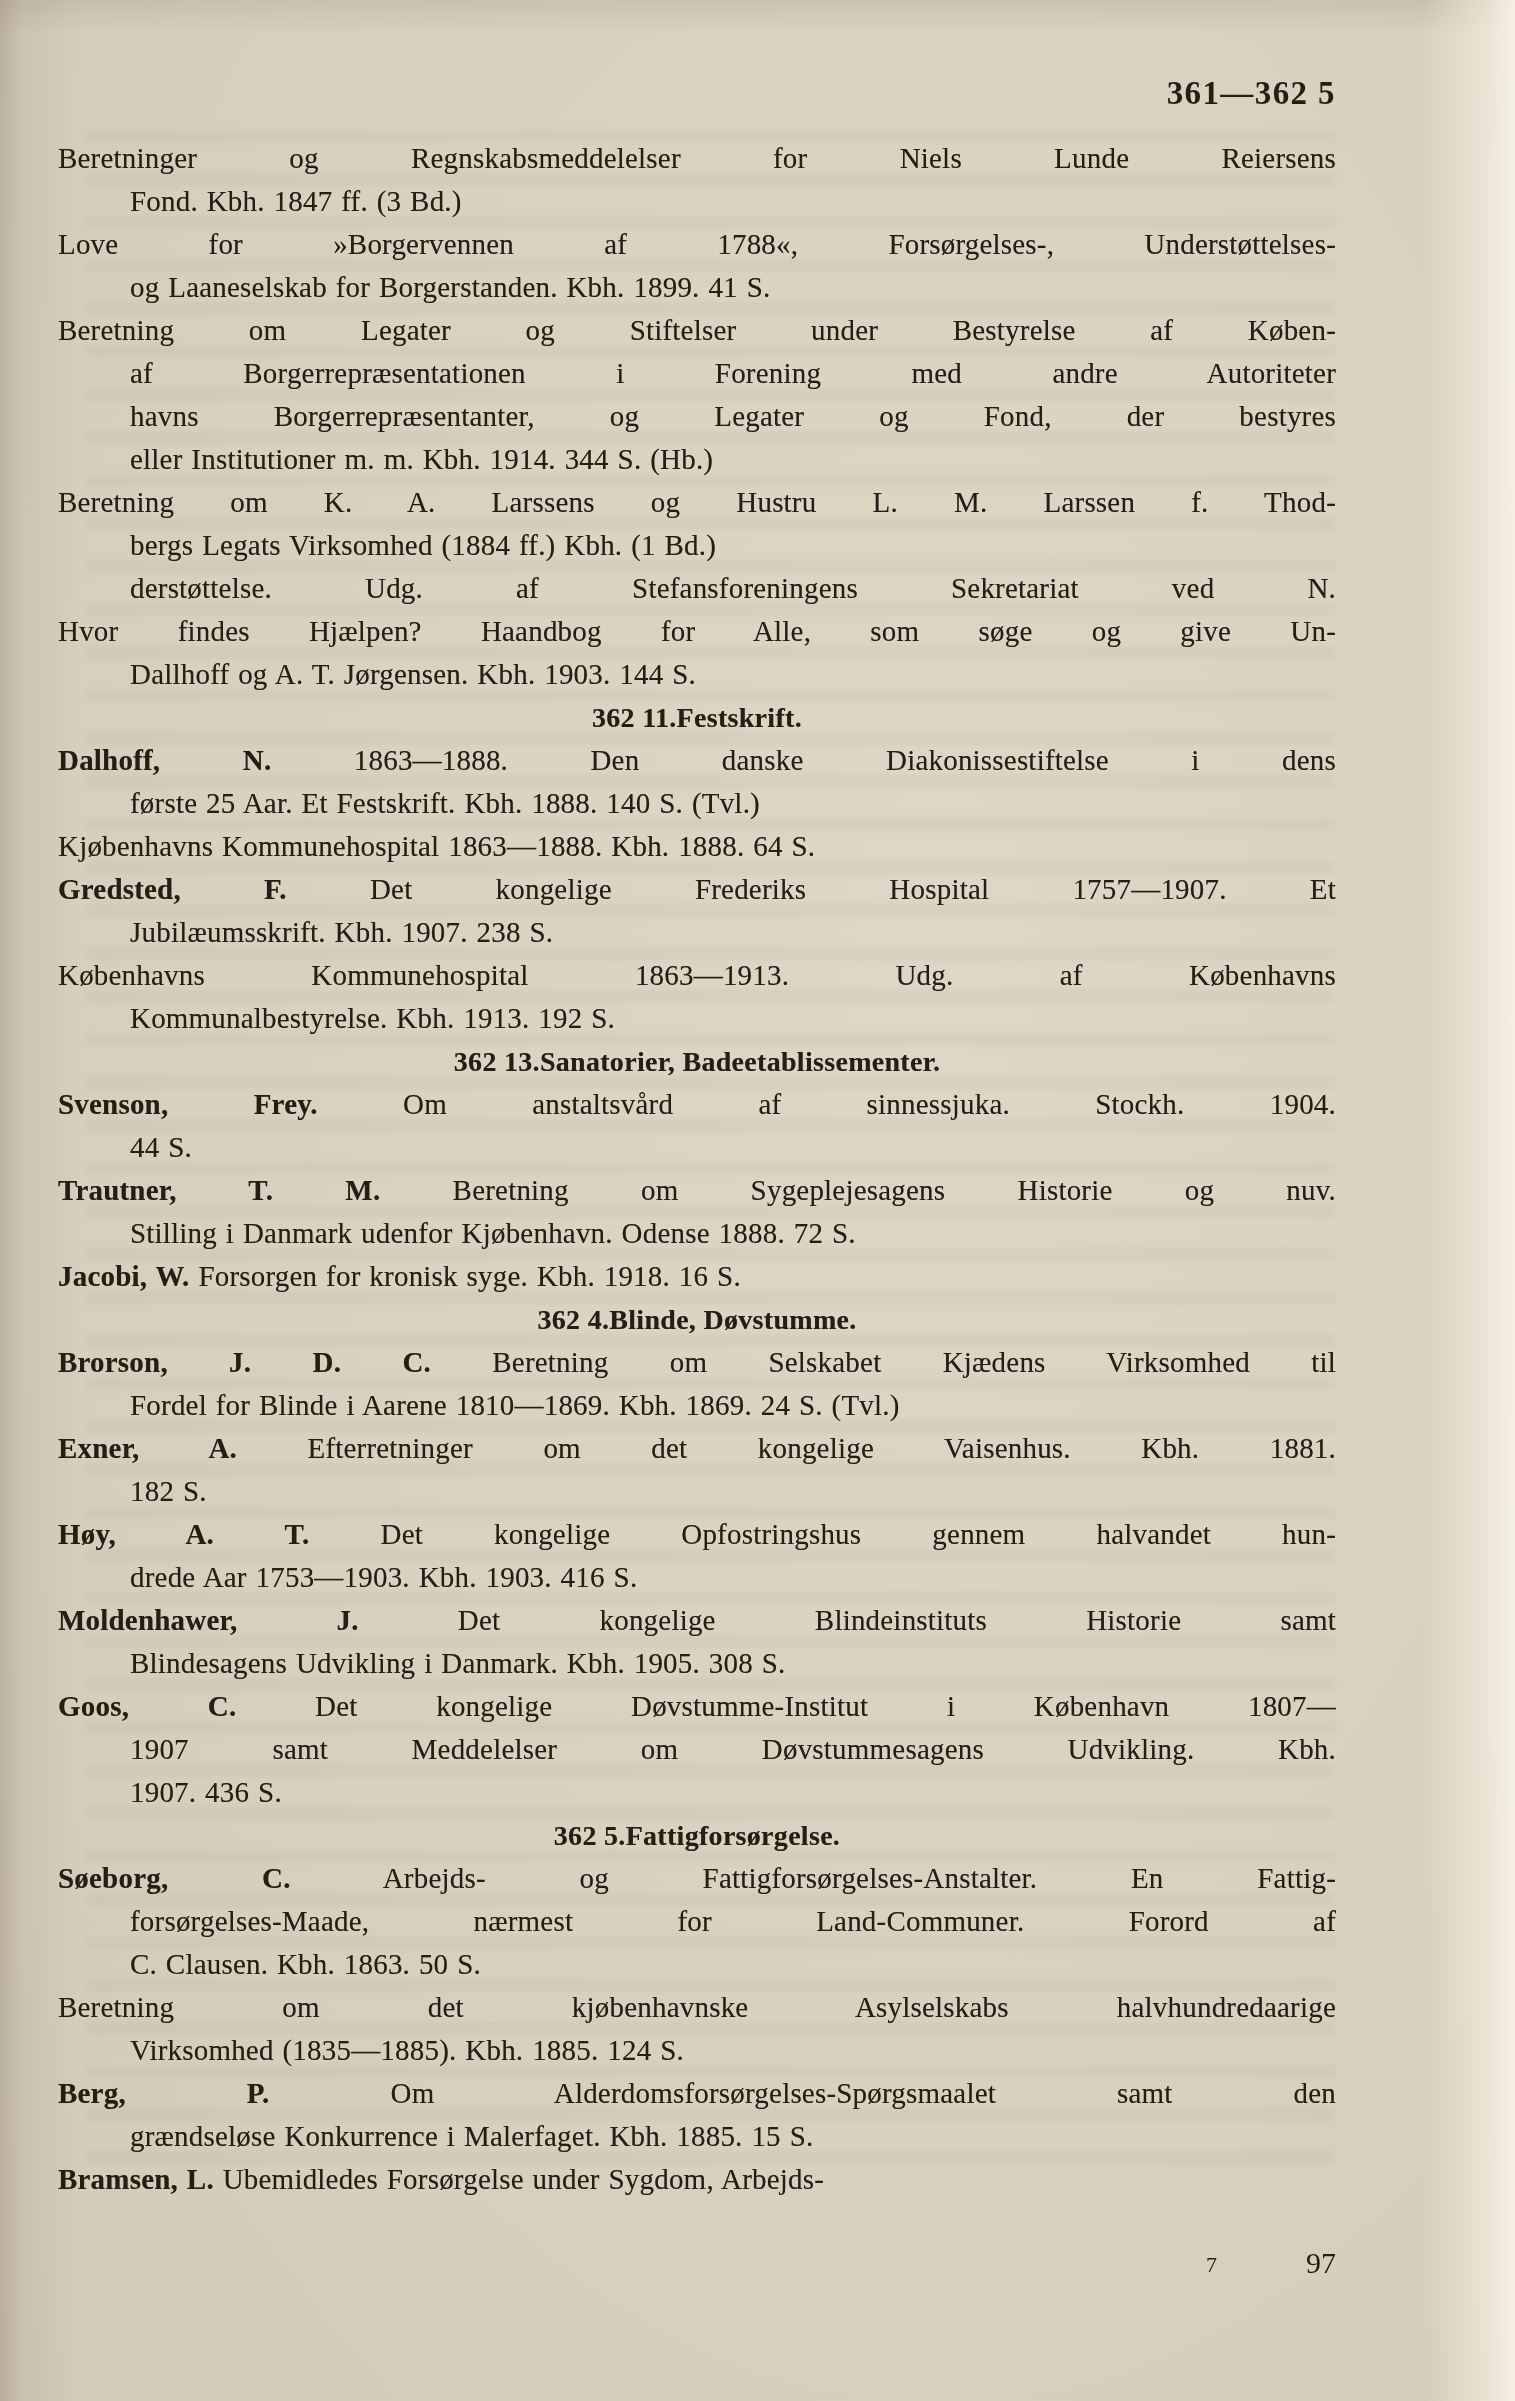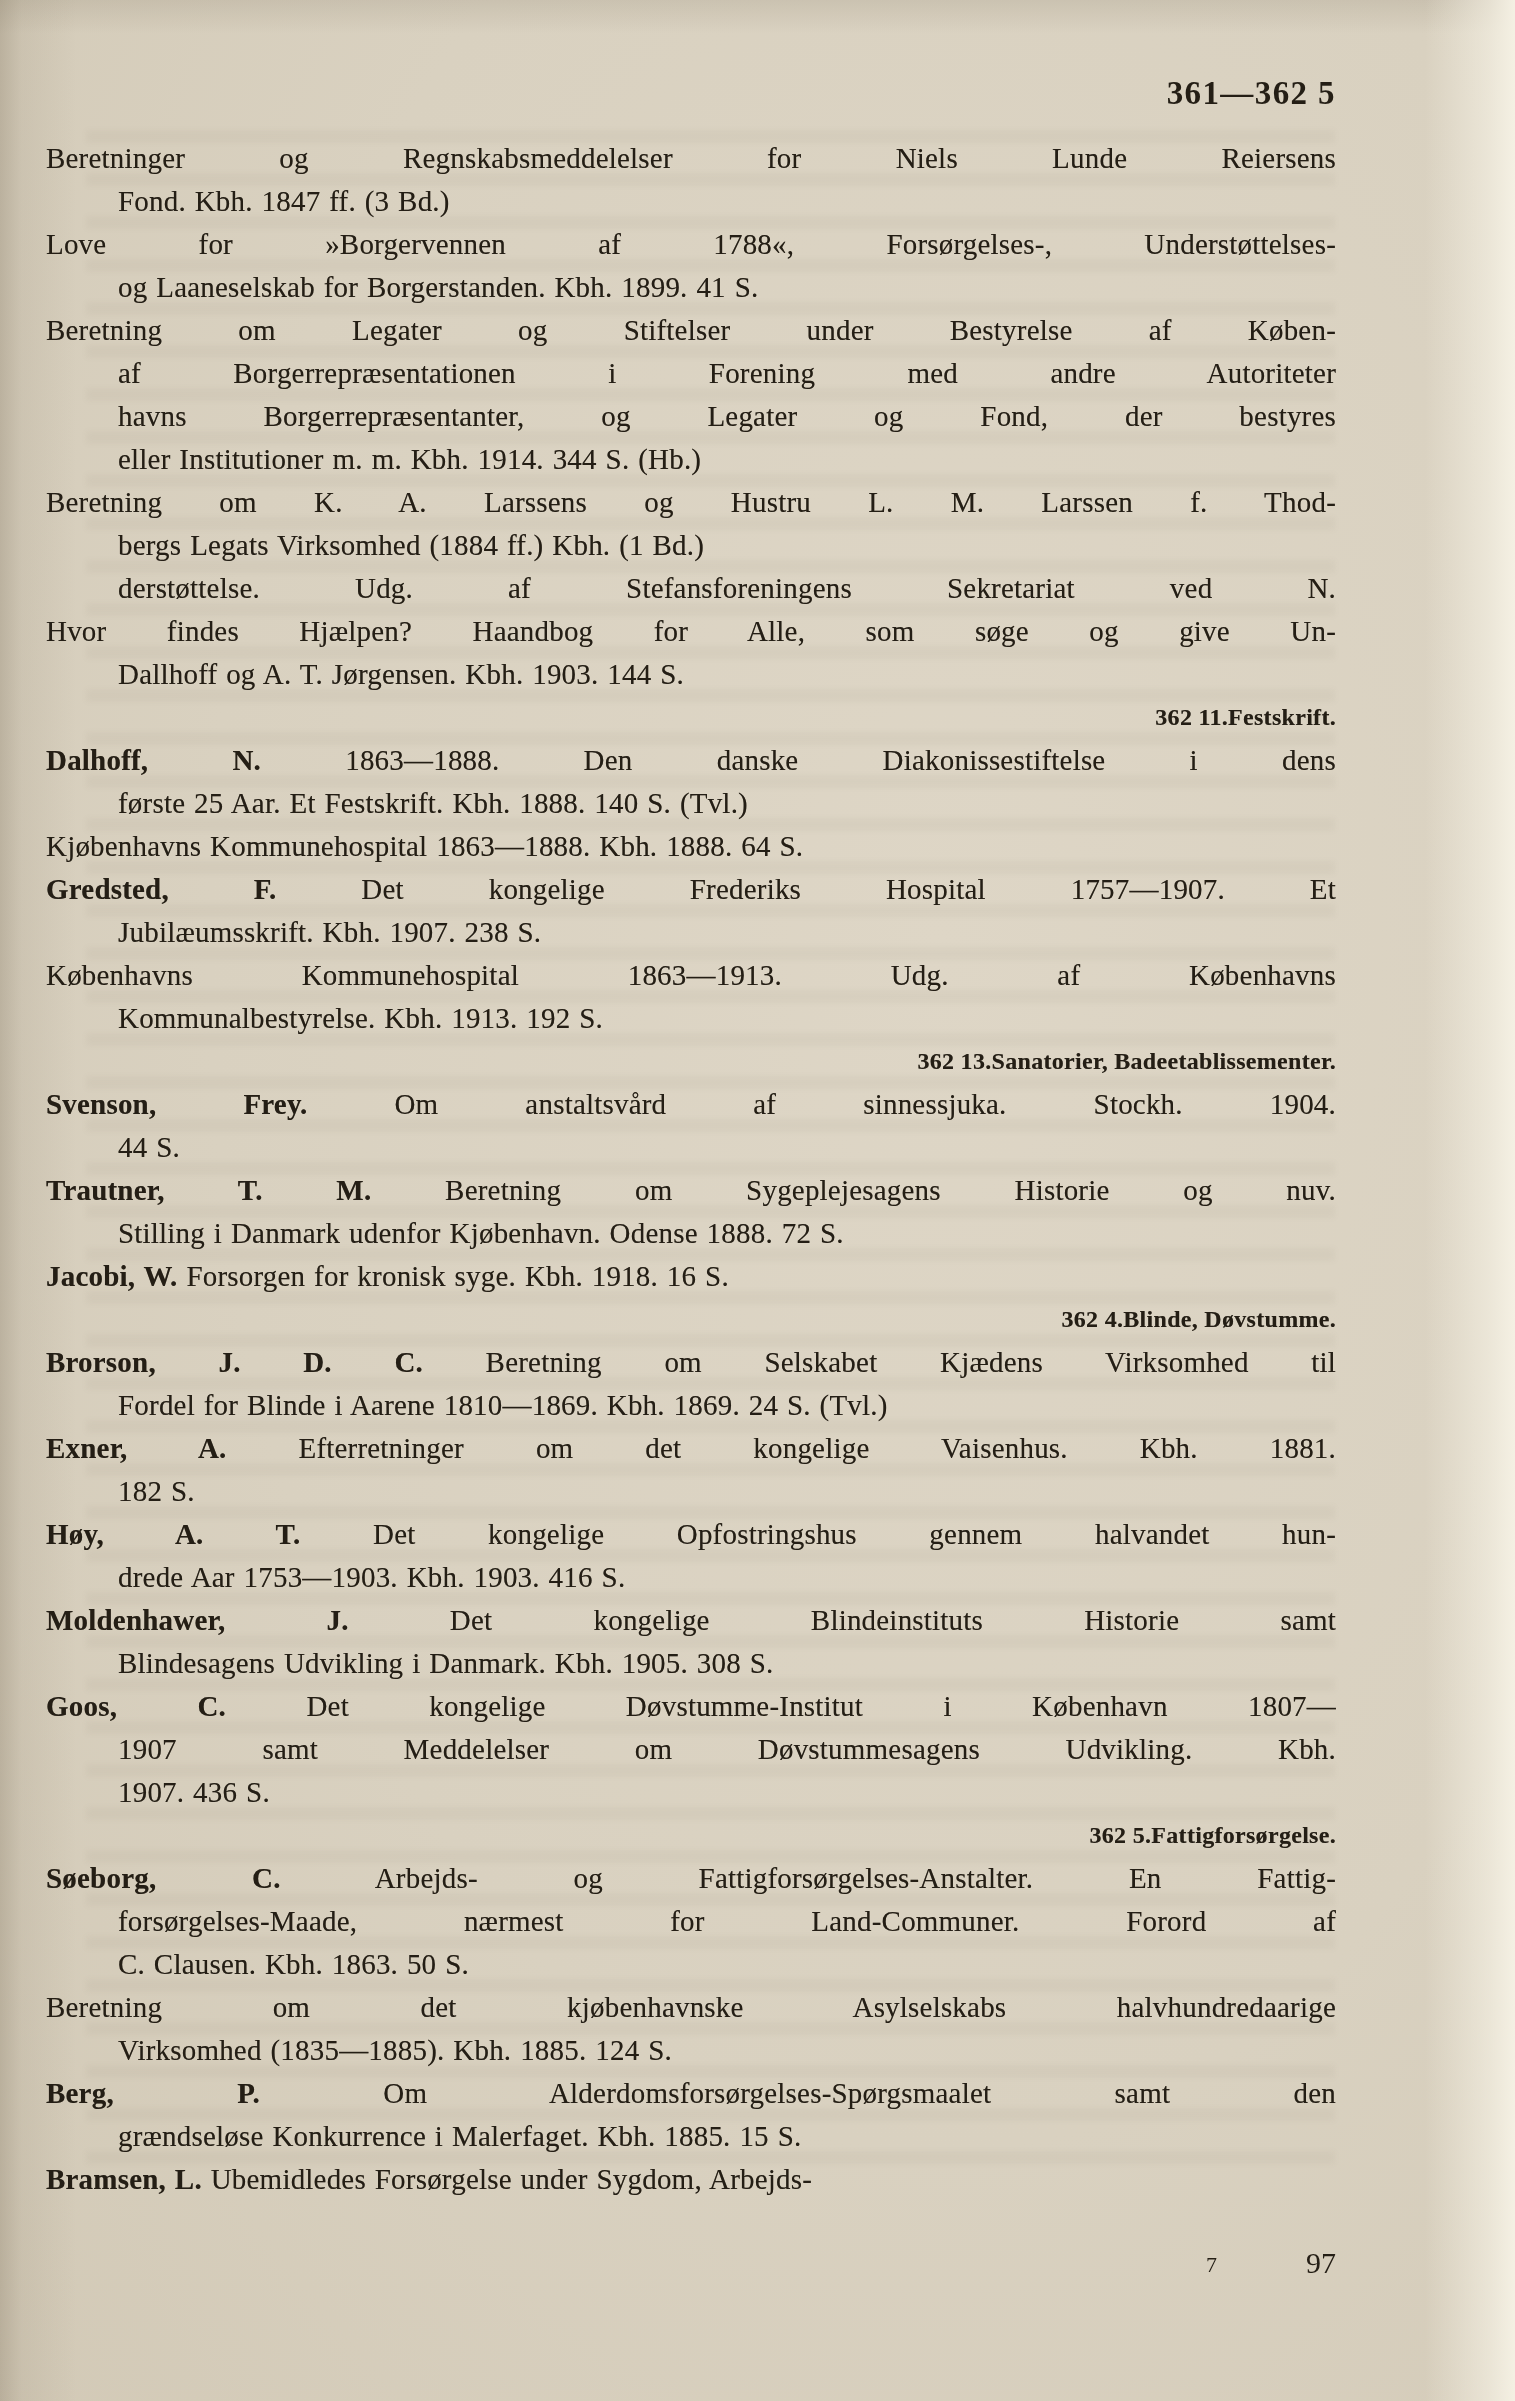--- a/index.html
+++ b/index.html
@@ -34,21 +34,21 @@
     background:
       repeating-linear-gradient(180deg,
         rgba(104,94,76,0.16) 0px, rgba(104,94,76,0.16) 13.4px,
         rgba(104,94,76,0.00) 13.4px, rgba(104,94,76,0.00) 43px);
     filter: blur(3.4px);
     opacity: 0.32;
     pointer-events: none;
   }
   .text-block {
     position: relative;
-    margin: 0 180px 0 46px;
+    margin: 0 180px 0 58px;
     z-index: 2;
   }
   .page-header {
     padding-top: 72px;
     text-align: right;
     font-weight: bold;
     font-size: 33px;
     line-height: 43px;
     letter-spacing: 1.4px;
     margin-bottom: 21.6px;
@@ -65,23 +65,23 @@
     text-align-last: justify;
   }
   .line.cont {
     padding-left: 72px;
   }
   .author {
     font-weight: bold;
   }
   .section-row {
     display: flex;
-    justify-content: flex-end;
+    justify-content: center;
     font-weight: bold;
-    font-size: 24px;
+    font-size: 28px;
     line-height: 43px;
     letter-spacing: 0.3px;
     text-shadow: 0 0 0.5px rgba(36,30,21,0.45);
   }
   .page-footer {
     position: absolute;
     left: 90px;
     right: 180px;
     top: 2241px;
     text-align: right;

